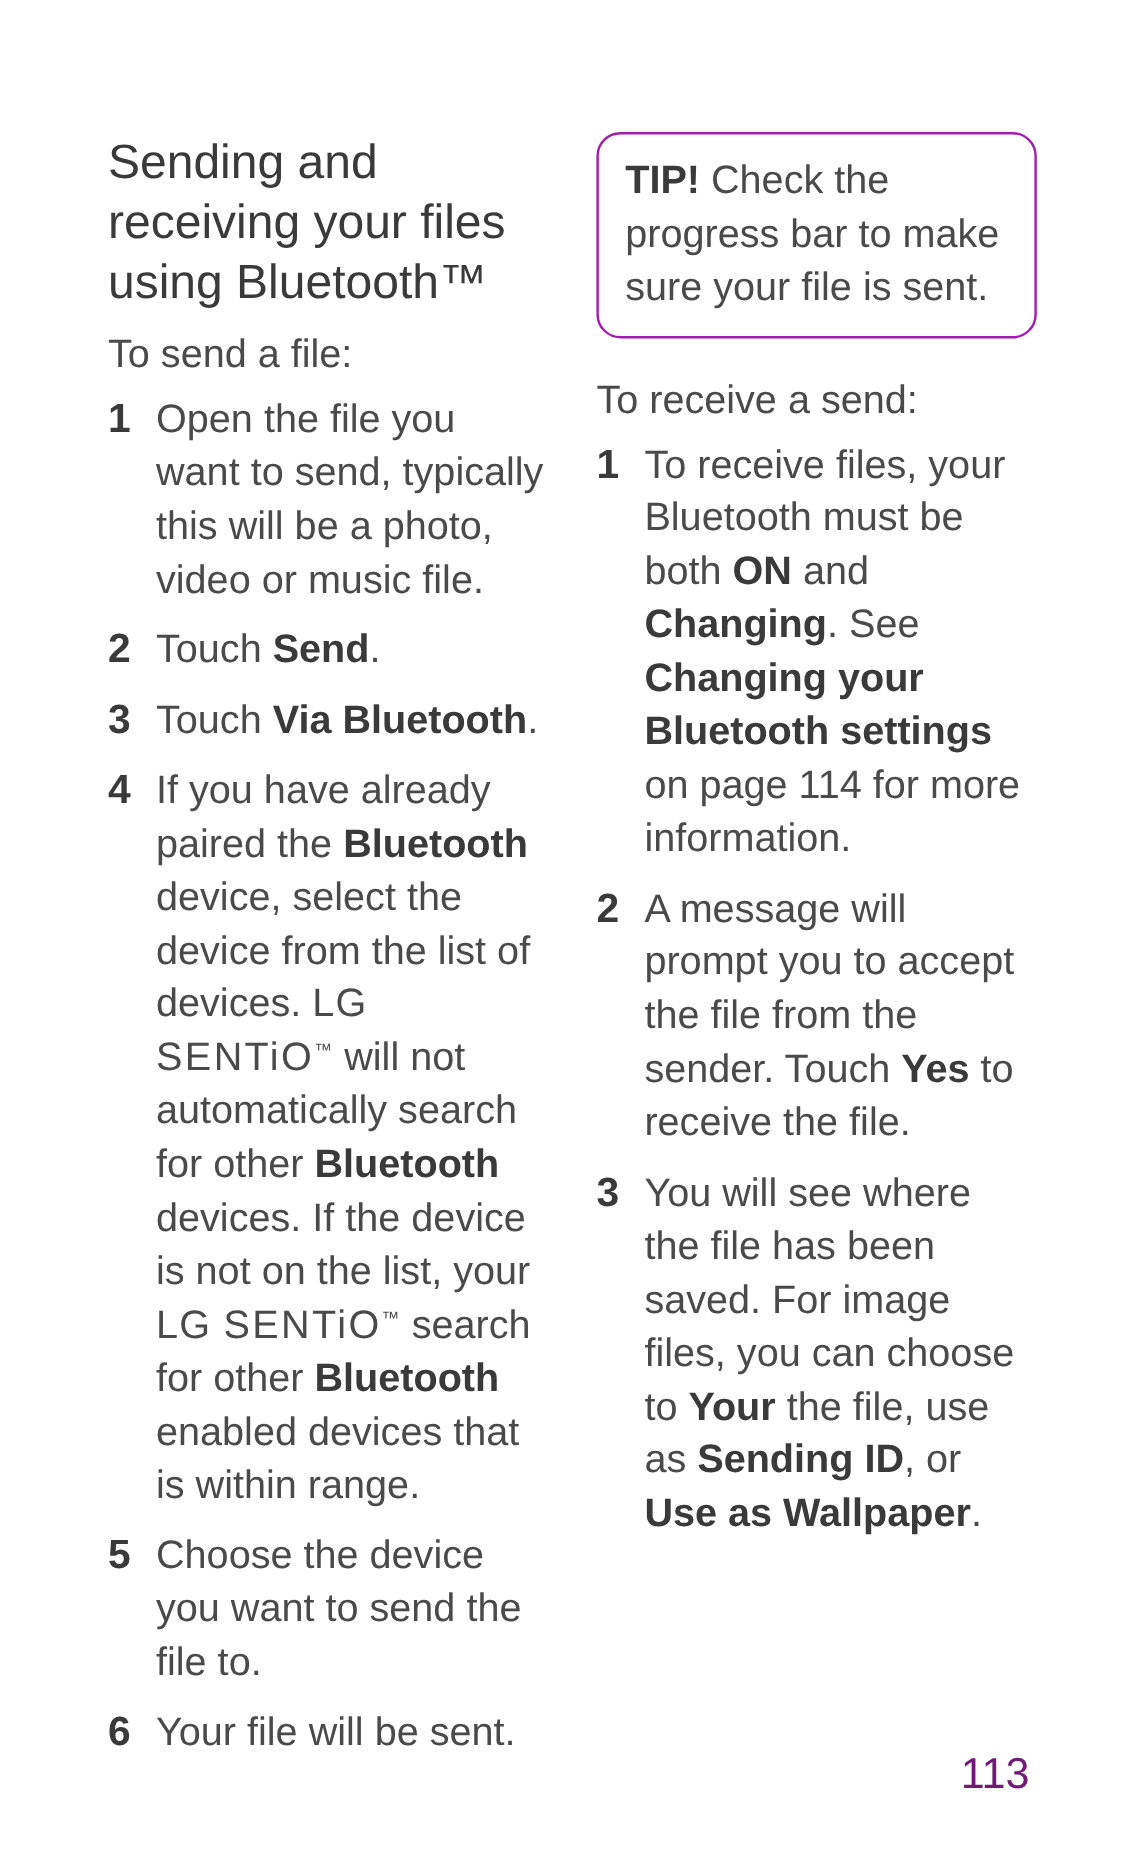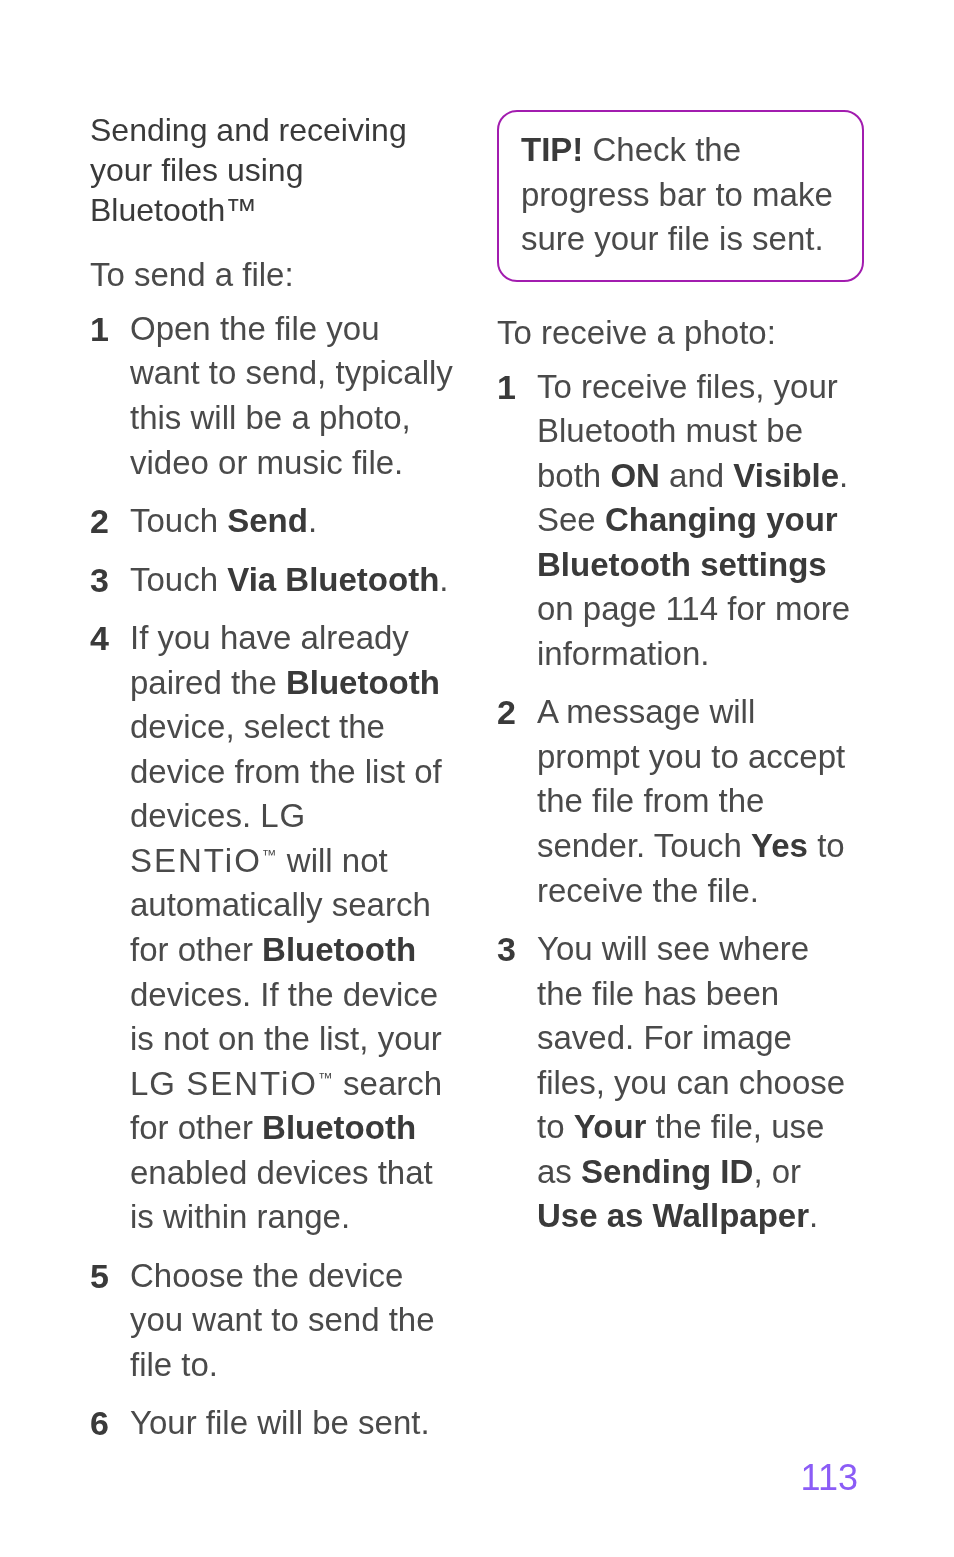--- a/index.html
+++ b/index.html
@@ -22,25 +22,25 @@
   }
   .columns {
     display: flex;
     gap: 40px;
   }
   .col {
     flex: 1 1 0;
     min-width: 0;
   }
   h2.section-title {
-    font-size: 32px;
+    font-size: 40px;
     line-height: 1.25;
     font-weight: 300;
     color: #3a3a3a;
-    margin: 0 0 24px 0;
+    margin: 0 0 14px 0;
     letter-spacing: 0px;
   }
   h3.sub-title {
     font-size: 33px;
     line-height: 1.3;
     font-weight: 400;
     color: #4a4a4a;
     margin: 6px 0 10px 0;
   }
   ol.steps {
@@ -80,21 +80,21 @@
     line-height: 1.35;
     color: #4a4a4a;
     margin: 0 0 30px 0;
     font-weight: 300;
   }
   .page-number {
     position: absolute;
     right: 96px;
     bottom: 58px;
     font-size: 36px;
-    color: #8b5cf6;
+    color: #701a75;
     font-weight: 300;
   }
   
   .brand {
     font-family: "Helvetica Neue", Helvetica, Arial, sans-serif;
     letter-spacing: 1px;
   }
   .brand .lg {
     font-weight: 300;
   }
@@ -155,26 +155,26 @@
 
       </ol>
     </div>
 
     <div class="col">
 
       <div class="tip-box">
         <b>TIP!</b><span> Check the progress bar to make sure your file is sent.</span>
       </div>
 
-      <h3 class="sub-title">To receive a photo:</h3>
+      <h3 class="sub-title">To receive a send:</h3>
 
       <ol class="steps">
 
         <li>
-          <span>To receive files, your Bluetooth must be both </span><b>ON</b><span> and </span><b>Visible</b><span>. See </span><b>Changing your Bluetooth settings</b><span> on page 114 for more information.</span>
+          <span>To receive files, your Bluetooth must be both </span><b>ON</b><span> and </span><b>Changing</b><span>. See </span><b>Changing your Bluetooth settings</b><span> on page 114 for more information.</span>
         </li>
 
         <li>
           <span>A message will prompt you to accept the file from the sender. Touch </span><b>Yes</b><span> to receive the file.</span>
         </li>
 
         <li>
           <span>You will see where the file has been saved. For image files, you can choose to </span><b>Your</b><span> the file, use as </span><b>Sending ID</b><span>, or </span><b>Use as Wallpaper</b><span>.</span>
         </li>
 

